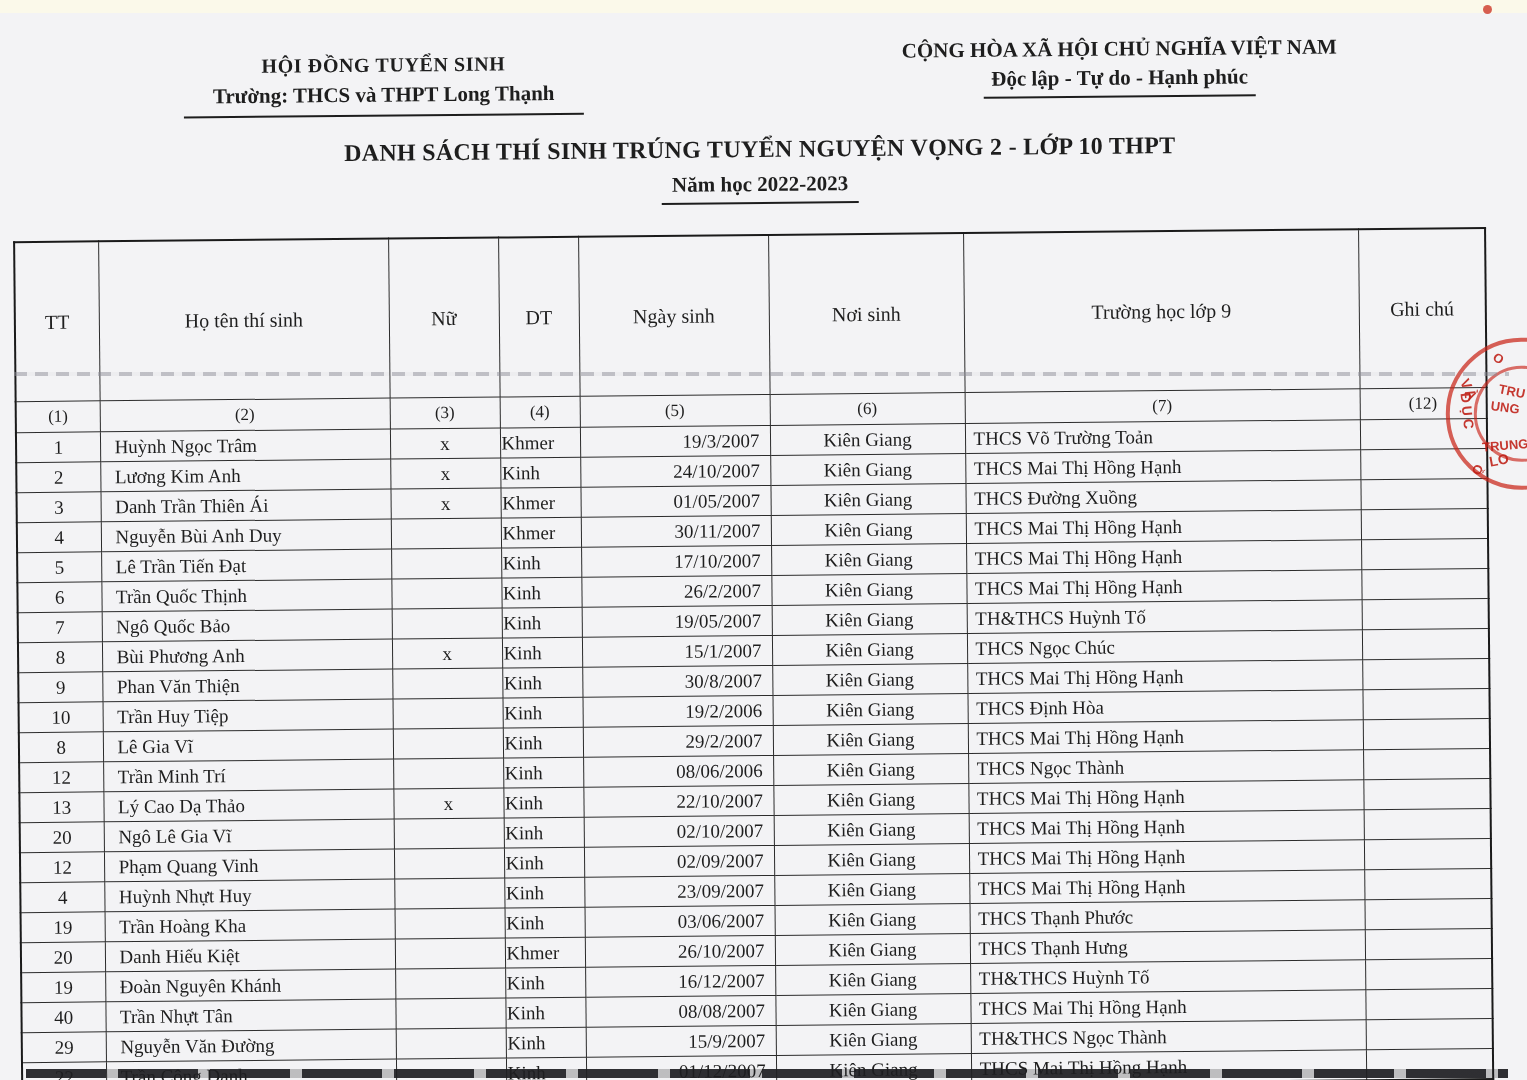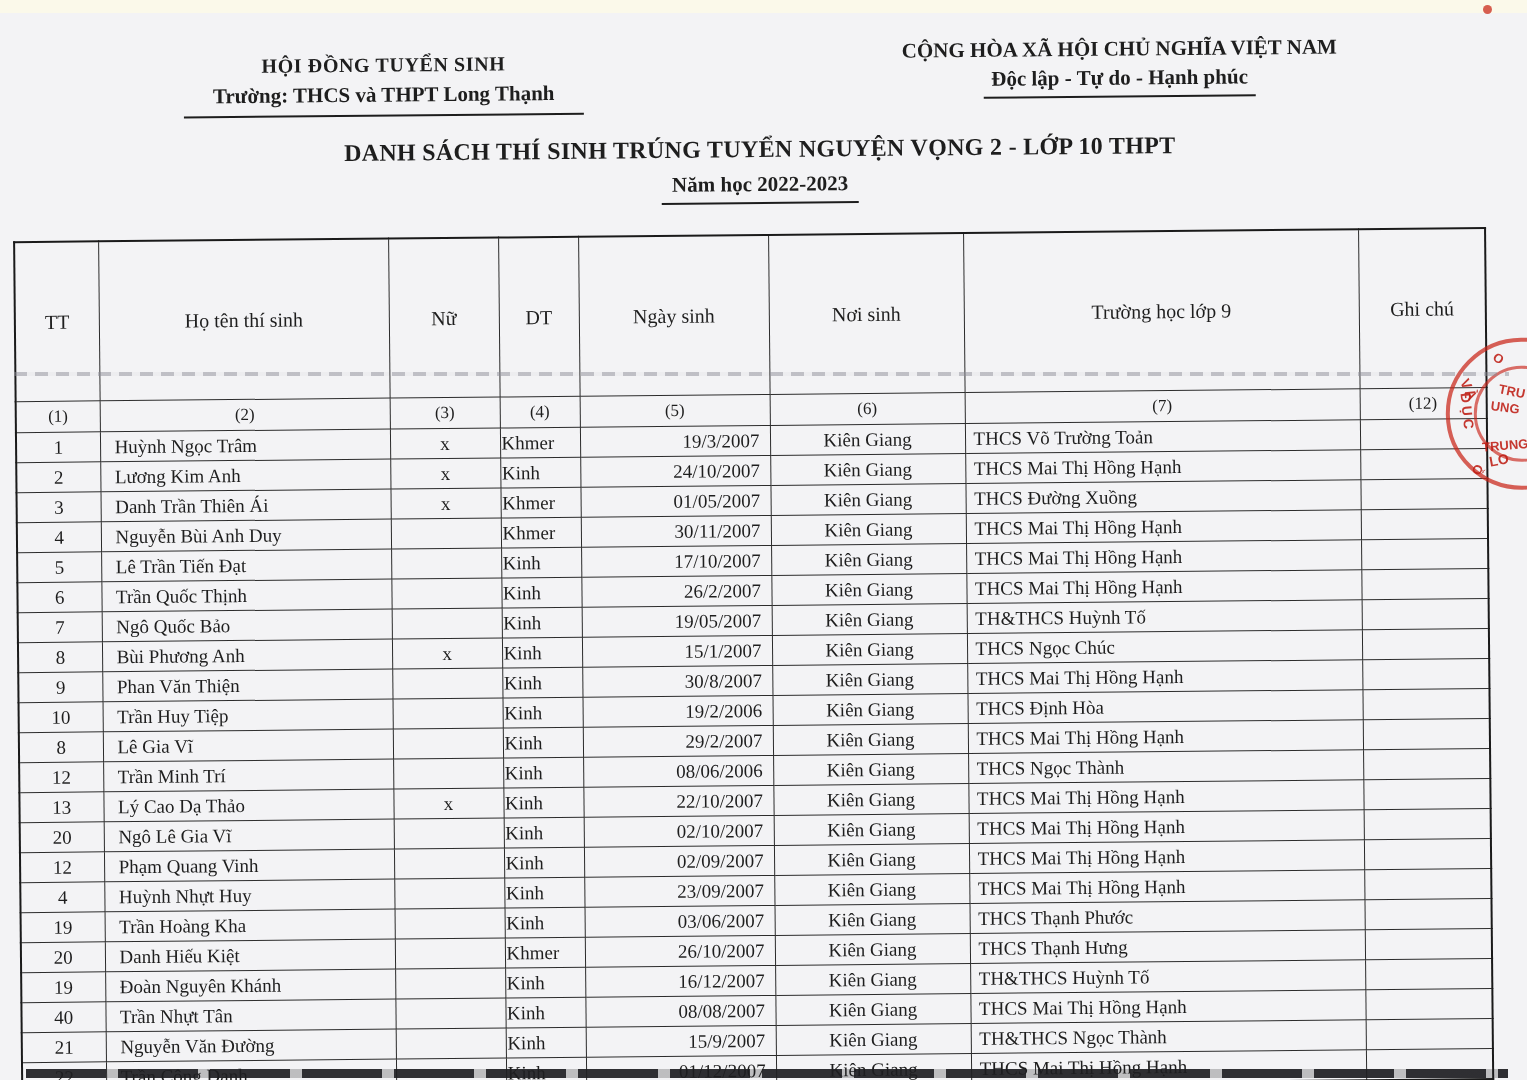--- a/index.html
+++ b/index.html
@@ -312,21 +312,21 @@
             <td class="c0">40</td>
             <td class="c1">Trần Nhựt Tân</td>
             <td class="c2"></td>
             <td class="c3">Kinh</td>
             <td class="c4">08/08/2007</td>
             <td class="c5">Kiên Giang</td>
             <td class="c6">THCS Mai Thị Hồng Hạnh</td>
             <td class="c7"></td>
           </tr>
           <tr>
-            <td class="c0">21</td>
+            <td class="c0">29</td>
             <td class="c1">Nguyễn Văn Đường</td>
             <td class="c2"></td>
             <td class="c3">Kinh</td>
             <td class="c4">15/9/2007</td>
             <td class="c5">Kiên Giang</td>
             <td class="c6">TH&amp;THCS Ngọc Thành</td>
             <td class="c7"></td>
           </tr>
           <tr>
             <td class="c0">22</td>

